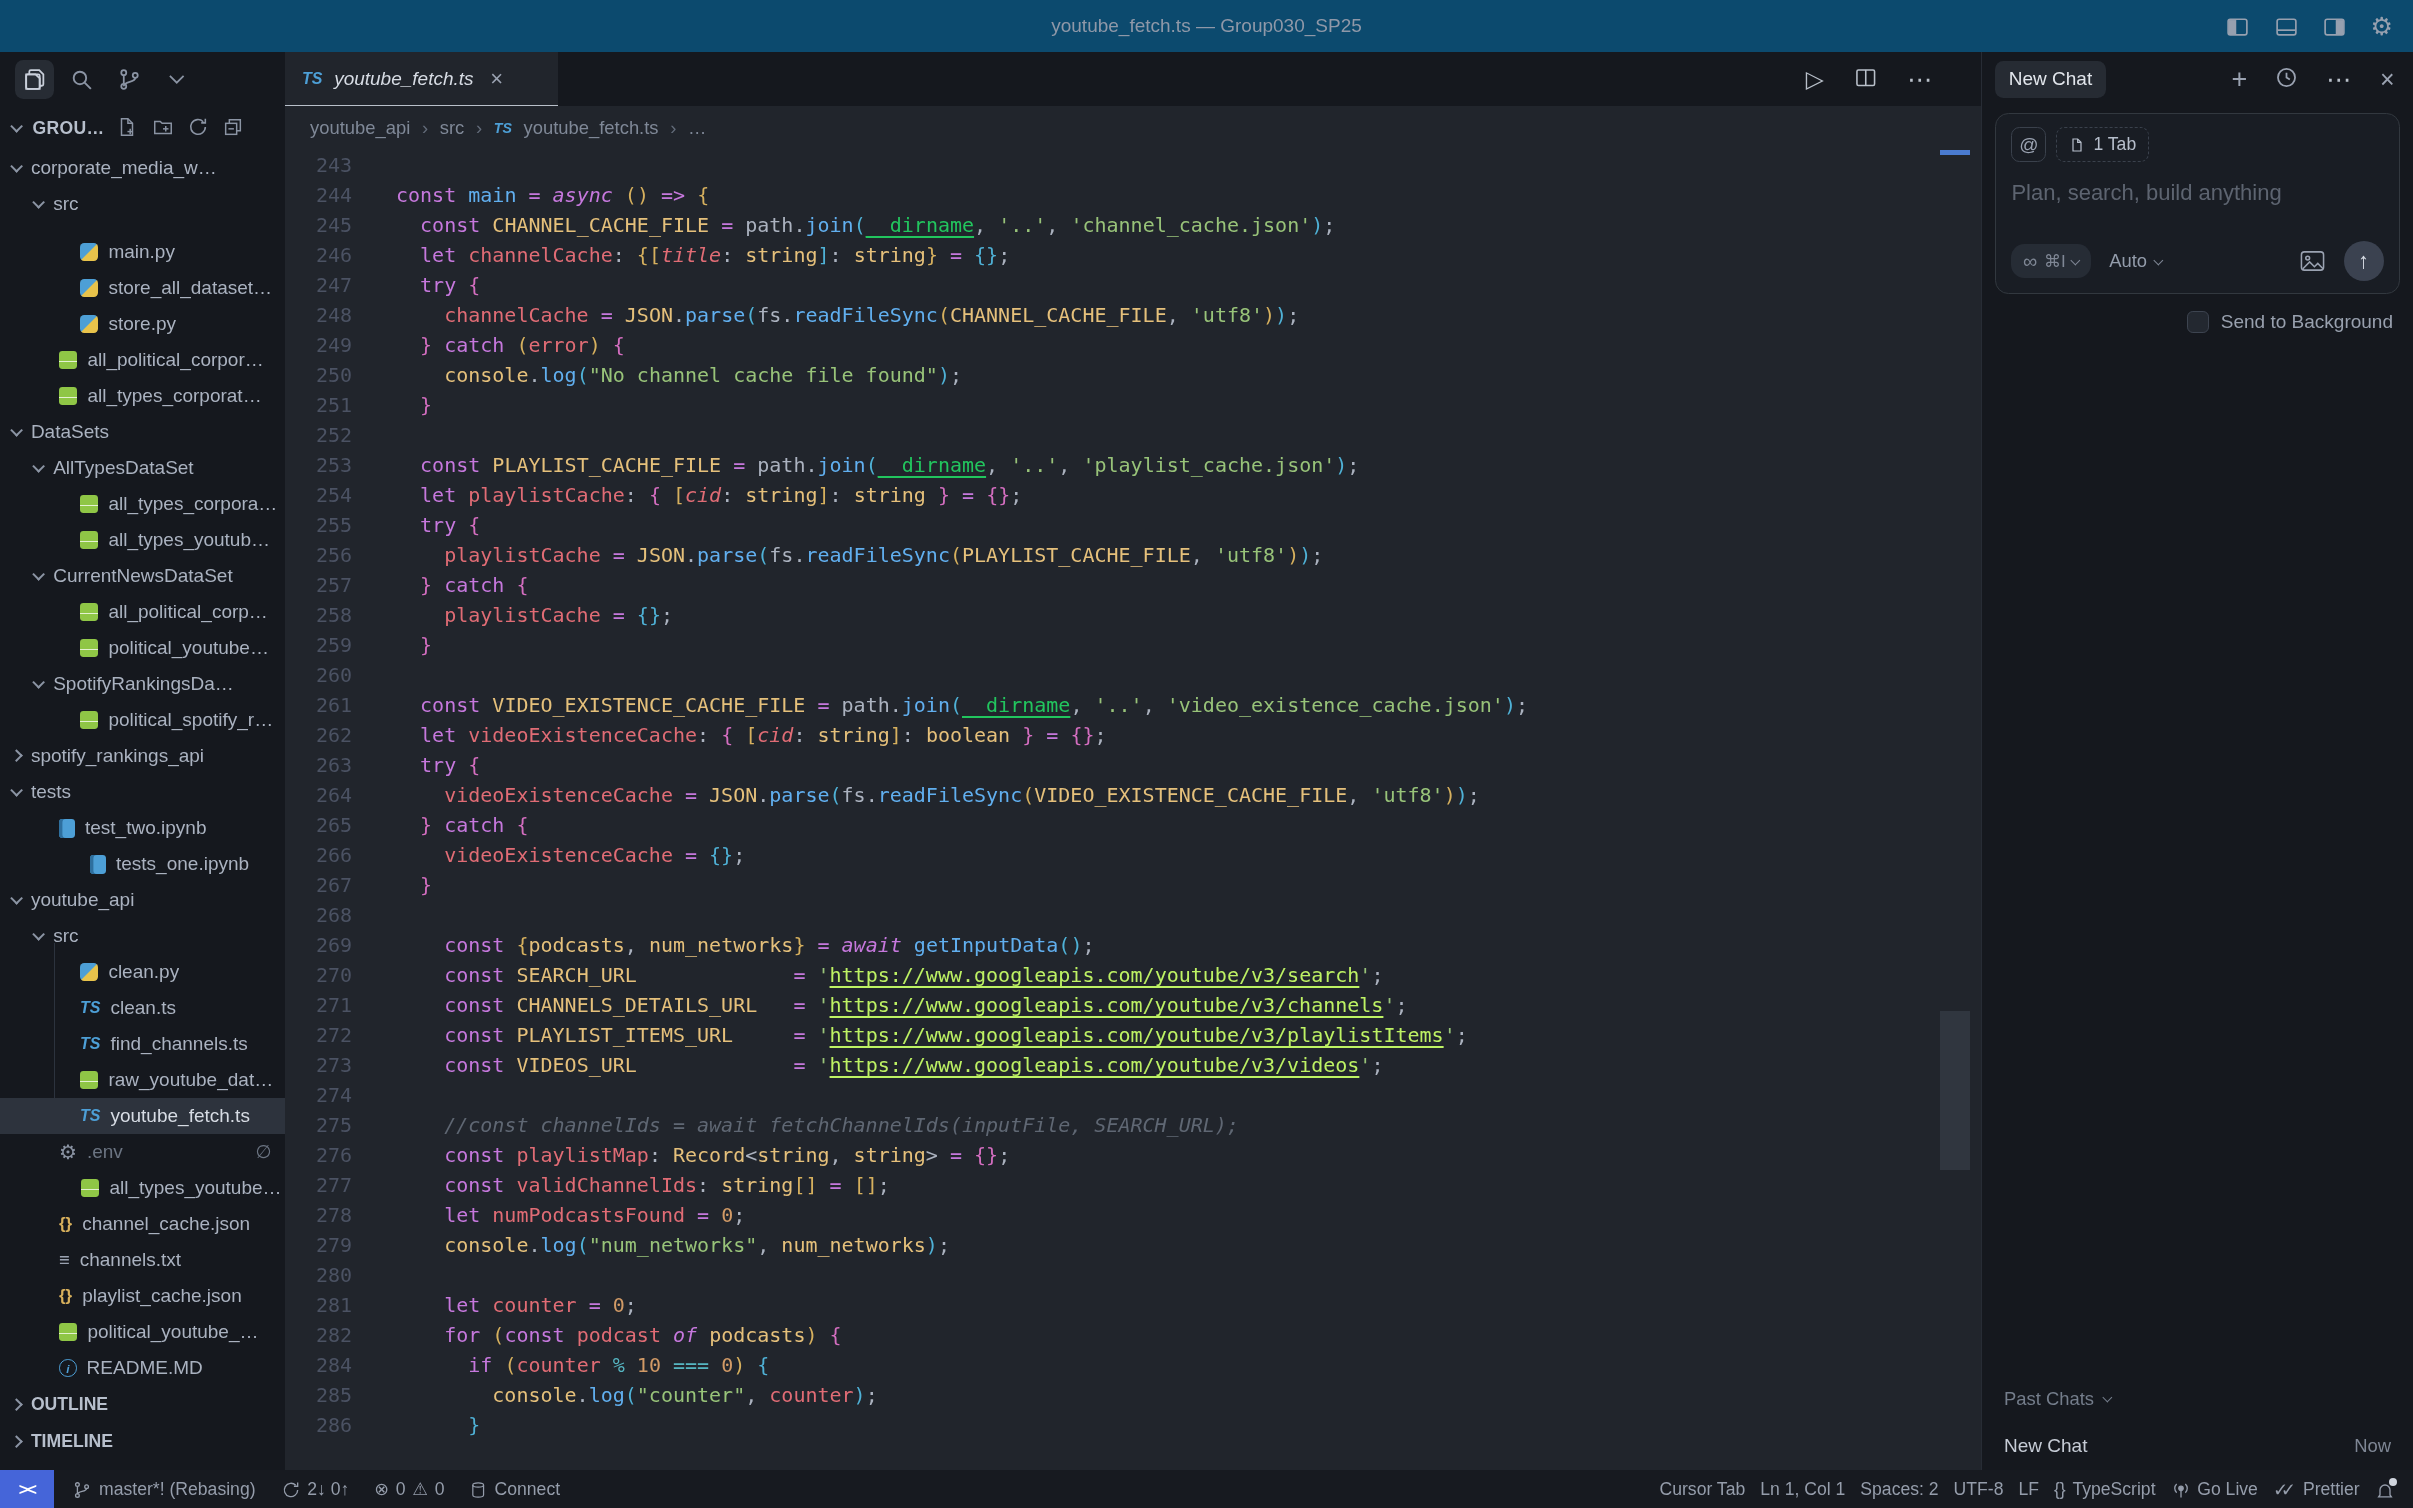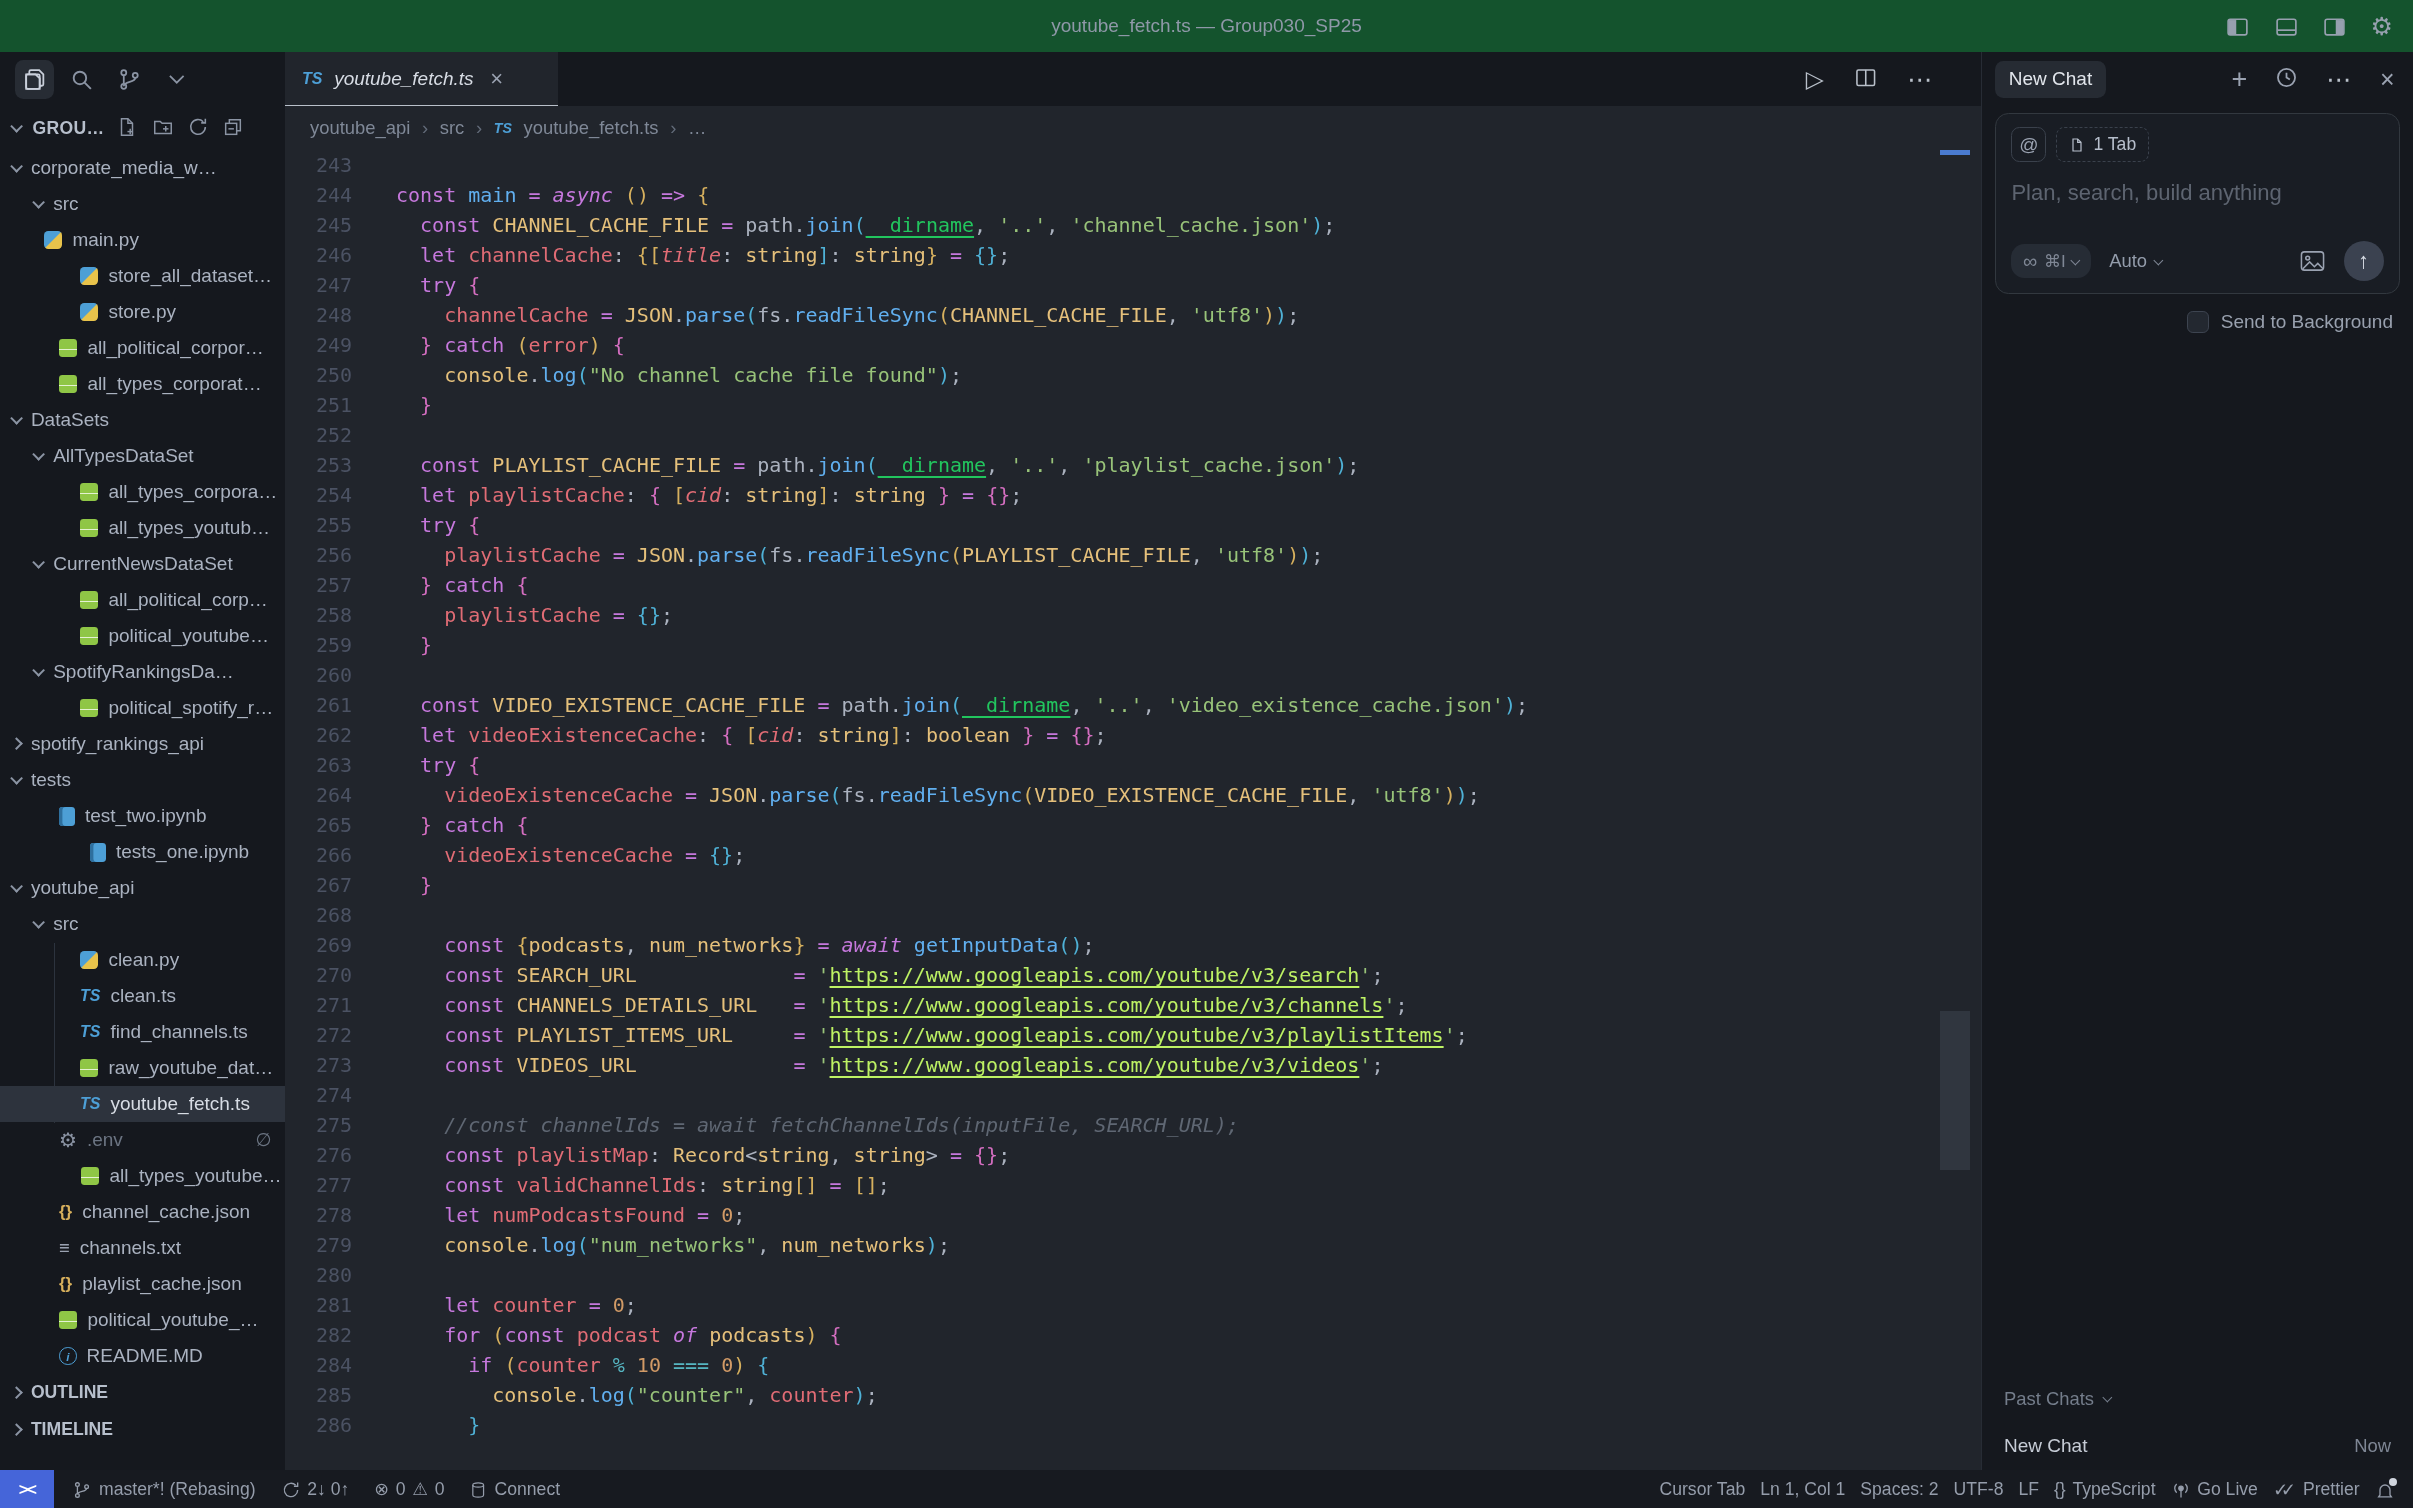--- a/index.html
+++ b/index.html
@@ -1,21 +1,21 @@
 <!DOCTYPE html>
 <html style="font-size:13.4px"><head>
 <meta charset="utf-8">
 <style>
   * { margin:0; padding:0; box-sizing:border-box; }
   html,body { width:2413px; height:1508px; background:#15181e; overflow:hidden;
     font-family:"Liberation Sans", sans-serif; color:#aab2c0; }
   .app { width:2413px; height:1508px; display:grid; grid-template-rows:52px 1418px 39px; }
 
   
-  .titlebar { position:relative; background:#14532d; display:flex; align-items:center; justify-content:center; }
+  .titlebar { position:relative; background:#0c4a6e; display:flex; align-items:center; justify-content:center; }
   .titlebar .title { font-size:19px; color:#8f98a8; }
   .tb-icons { position:absolute; right:20px; top:0; height:100%; display:flex; align-items:center; gap:23.5px; color:#97a0af; }
   .tb-icons svg { display:block; }
   .gear-glyph { font-size:25px; color:#97a0af; line-height:1; }
 
   
   .main { display:grid; grid-template-columns:285px 1fr 432px; min-height:0; }
 
   
   .sidebar { background:#15181e; display:flex; flex-direction:column; min-height:0; overflow:hidden; }
@@ -219,21 +219,21 @@
       <div class="tree">
         <div class="tree-guide" style="top:793px;height:180px;"></div>
       <div class="trow" style="padding-left: 11.7px;">
             <span class="chev down"></span>
             <span class="tlabel">corporate_media_w…</span>
           </div>
           <div class="trow" style="padding-left: 34px;">
             <span class="chev down"></span>
             <span class="tlabel">src</span>
           </div>
-          <div class="trow" style="padding-left: 44px;">
+          <div class="trow" style="padding-left: 80px; margin-top: 12px;">
             <span class="py-icon"></span>
             <span class="tlabel">main.py</span>
           </div>
           <div class="trow" style="padding-left: 80px;">
             <span class="py-icon"></span>
             <span class="tlabel">store_all_dataset…</span>
           </div>
           <div class="trow" style="padding-left: 80px;">
             <span class="py-icon"></span>
             <span class="tlabel">store.py</span>

